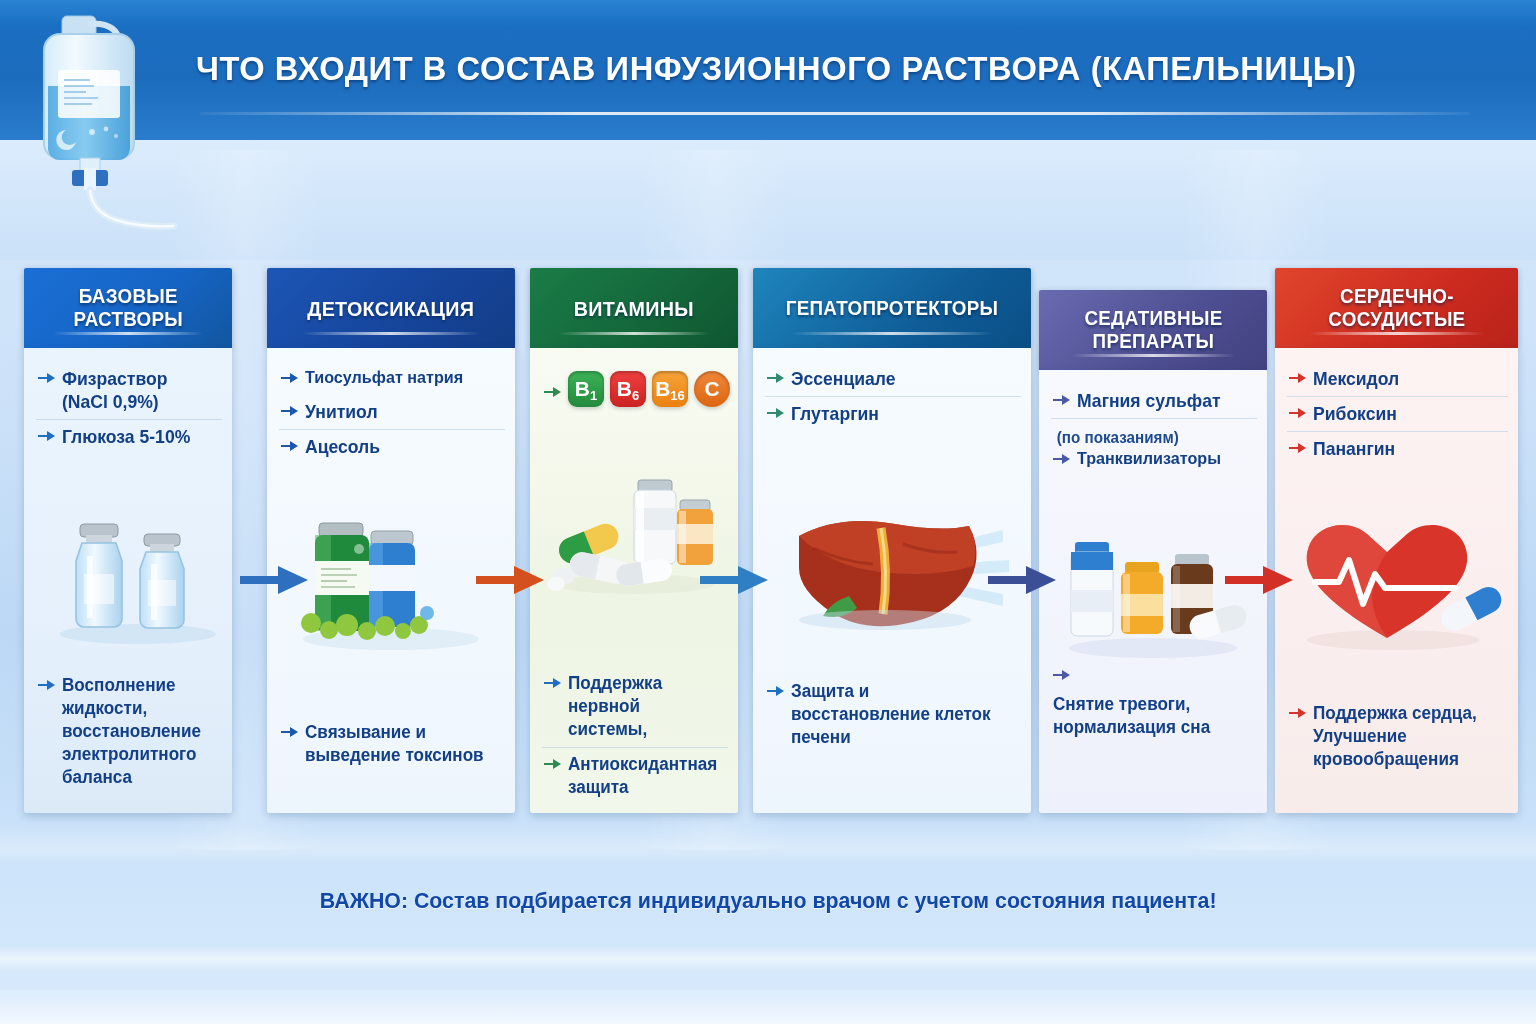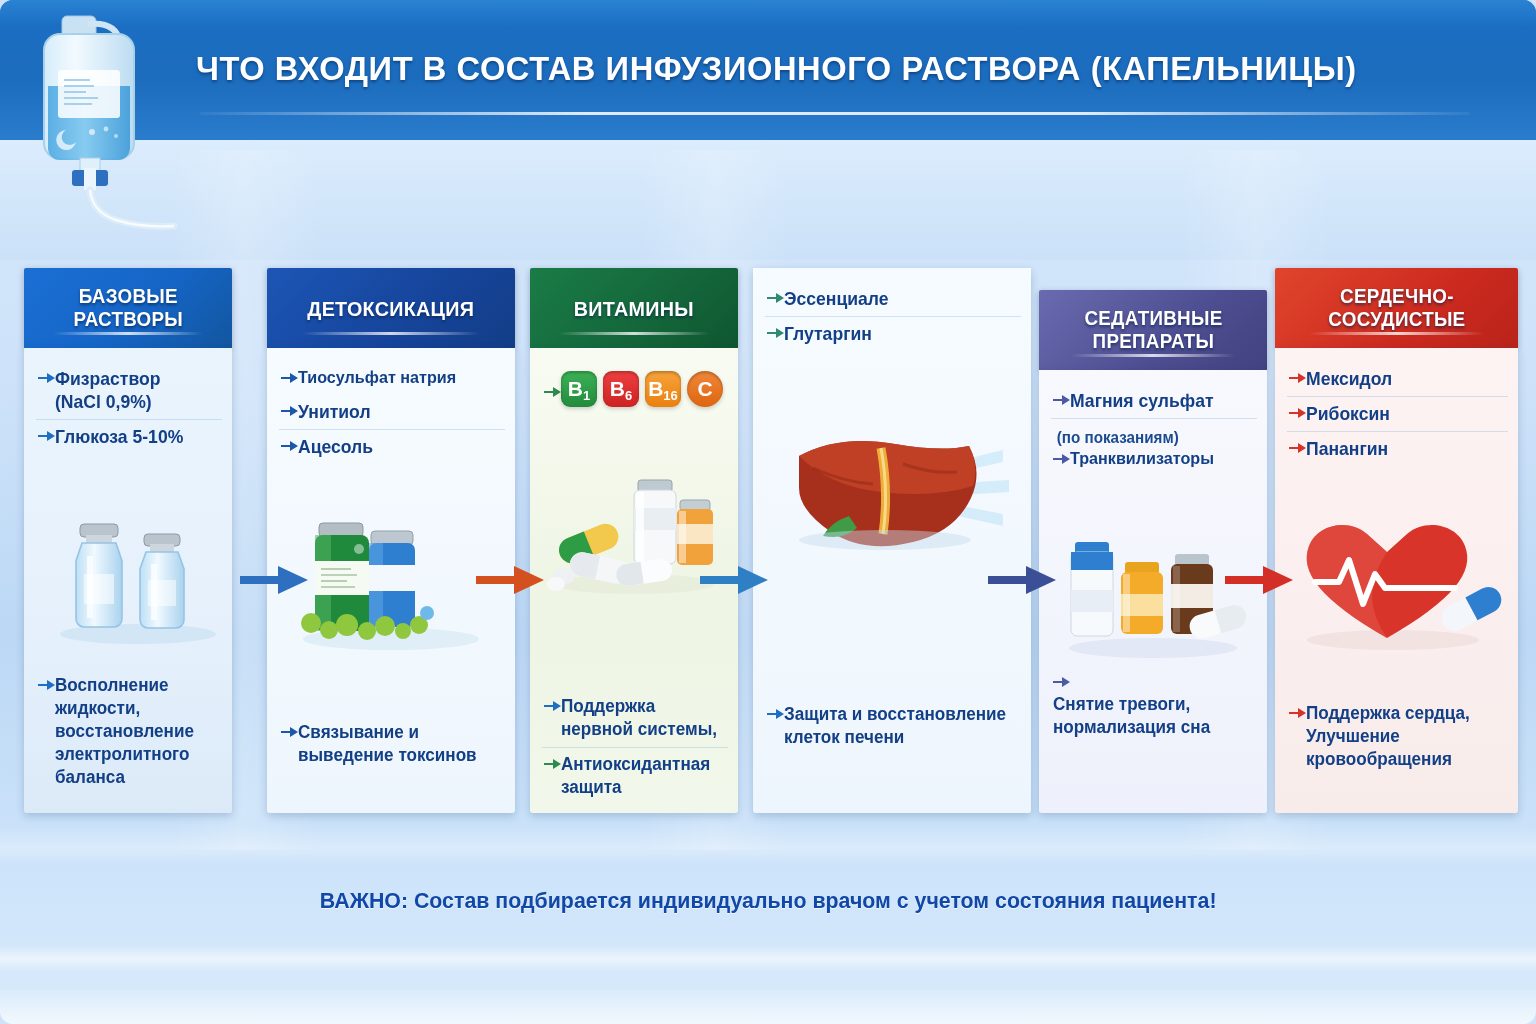--- a/index.html
+++ b/index.html
@@ -6,21 +6,20 @@
   body{
     width:1536px;height:1024px;overflow:hidden;
     font-family:"Liberation Sans","DejaVu Sans",sans-serif;
     background:#cfe2f7;
   }
   #page{
     position:relative;width:1536px;height:1024px;
     background:
       linear-gradient(180deg,#d8e9fb 0%,#cde2f9 38%,#bcd8f5 62%,#c9e1f9 80%,#d9ebfc 100%);
     overflow:hidden;
-    border-radius:13px;
   }
   
   .bg-band{position:absolute;left:0;width:100%;pointer-events:none;}
   .band-top{top:0;height:140px;background:linear-gradient(180deg,#1a6fc4 0%,#1c6cbd 55%,#2a7ccd 100%);}
   .band-top2{top:0;height:26px;background:linear-gradient(180deg,#2d86d4,#1a6fc4);opacity:.85;}
   .band-fade{top:140px;height:120px;background:linear-gradient(180deg,#dbecfd 0%,#d2e6fa 55%,#cbe1f8 100%);}
   .sheen1{top:826px;height:40px;background:linear-gradient(180deg,rgba(255,255,255,0) 0%,rgba(255,255,255,.30) 55%,rgba(255,255,255,0) 100%);}
   .sheen2{top:946px;height:26px;background:linear-gradient(180deg,rgba(255,255,255,0),rgba(255,255,255,.55),rgba(255,255,255,0));}
   .sheen3{top:990px;height:34px;background:linear-gradient(180deg,rgba(255,255,255,.1),rgba(255,255,255,.65));}
   .vstripe{position:absolute;top:150px;height:700px;width:150px;background:linear-gradient(90deg,rgba(255,255,255,0),rgba(255,255,255,.18),rgba(255,255,255,0));pointer-events:none;}
@@ -59,21 +58,21 @@
     box-shadow:0 3px 9px rgba(20,60,110,.22);overflow:hidden;
   }
   .body-blue{background:linear-gradient(180deg,#eaf4fd 0%,#e6f1fc 55%,#dceaf8 100%);}
   .body-white{background:linear-gradient(180deg,#f6fbff 0%,#eef6fd 100%);}
   .body-green{background:linear-gradient(180deg,#f8fbf2 0%,#eef5e4 55%,#f1f7ea 100%);}
   .body-lilac{background:linear-gradient(180deg,#f8f9fe 0%,#eef1fb 100%);}
   .body-red{background:linear-gradient(180deg,#fdf3f2 0%,#f8eceb 100%);}
 
   
   .list{position:absolute;left:0;right:0;padding:14px 10px 0 12px;}
-  .li{display:flex;align-items:flex-start;padding:5px 2px 6px 2px;}
+  .li{display:flex;align-items:flex-start;gap:7px;padding:5px 2px 6px 2px;}
   .li + .li{border-top:1px solid rgba(120,170,215,.30);}
   .li .txt{
     color:#123f86;font-weight:bold;font-size:18.5px;line-height:23px;
     transform:scaleX(.95);transform-origin:left top;
   }
   .li .txt.small{font-size:17px;line-height:22px;}
   .arw{flex:0 0 auto;margin-top:4px;}
   .note{color:#1c4a91;font-size:16px;font-weight:bold;line-height:20px;padding:4px 2px 0 4px;transform:scaleX(.95);transform-origin:left top;}
 
   .bottom-list{position:absolute;left:0;right:0;bottom:12px;padding:0 10px 0 12px;}
@@ -388,20 +387,26 @@
               <svg width="17" height="14" viewBox="0 0 17 14">
                   <path d="M0 6h9V2l8 5-8 5V8H0z" fill="#2f8a4f"></path>
                 </svg></span>
             <span class="txt">Антиоксидантная защита</span>
           </div>
         </div>
       </div>
     </div>
 
     <div class="col" style="left:729px;width:278px;height:545px;">
+      <div class="col-head" style="background:linear-gradient(135deg,#1f85bd,#0e5b96 65%,#0a4f85);">
+        <div class="ht" style="font-size:20px;">
+          <div>ГЕПАТОПРОТЕКТОРЫ</div>
+        </div>
+        <div class="hrule"></div>
+      </div>
       <div class="col-body body-white">
         <div class="list" style="top:0;">
           <div class="li" style="border:none;">
             <span class="arw">
               <svg width="17" height="14" viewBox="0 0 17 14">
                   <path d="M0 6h9V2l8 5-8 5V8H0z" fill="#2f8a6f"></path>
                 </svg></span>
             <span class="txt">Эссенциале</span>
           </div>
           <div class="li">
@@ -453,21 +458,21 @@
         <div class="list" style="top:0;">
           <div class="li" style="border:none;">
             <span class="arw">
               <svg width="17" height="14" viewBox="0 0 17 14">
                   <path d="M0 6h9V2l8 5-8 5V8H0z" fill="#4a5aa5"></path>
                 </svg></span>
             <span class="txt">Магния сульфат</span>
           </div>
           <div class="li" style="flex-direction:column;align-items:flex-start;gap:0;">
             <span class="note">(по показаниям)</span>
-            <span style="display:flex;align-items:center;">
+            <span style="display:flex;gap:7px;align-items:center;">
               <span class="arw">
                 <svg width="17" height="14" viewBox="0 0 17 14">
                     <path d="M0 6h9V2l8 5-8 5V8H0z" fill="#4a5aa5"></path>
                   </svg></span>
               <span class="txt small">Транквилизаторы</span>
             </span>
           </div>
         </div>
         <div class="art" style="top:148px;left:0;">
           <svg width="228" height="150" viewBox="0 0 228 150">

